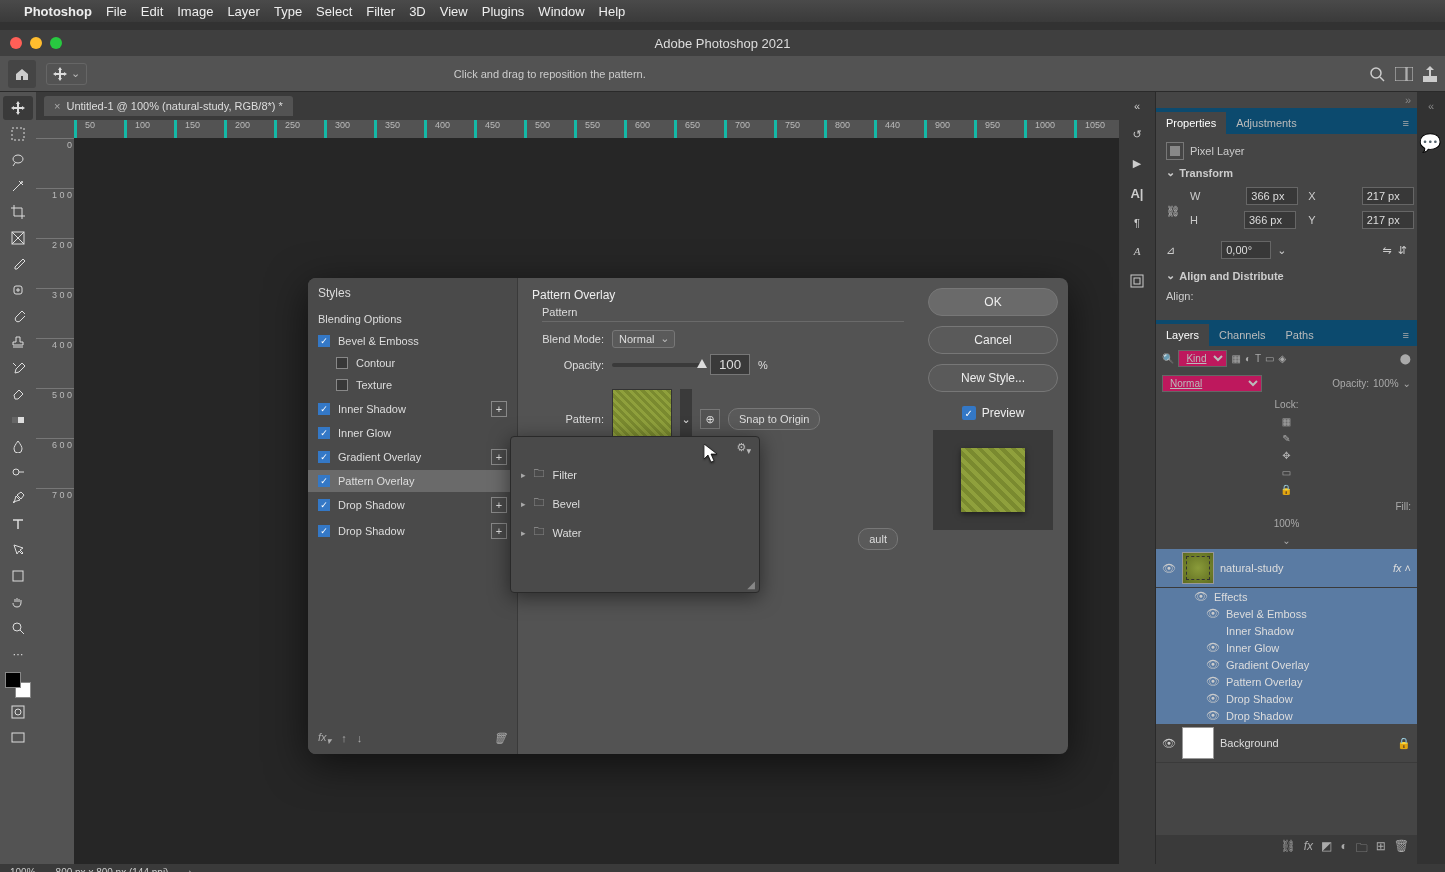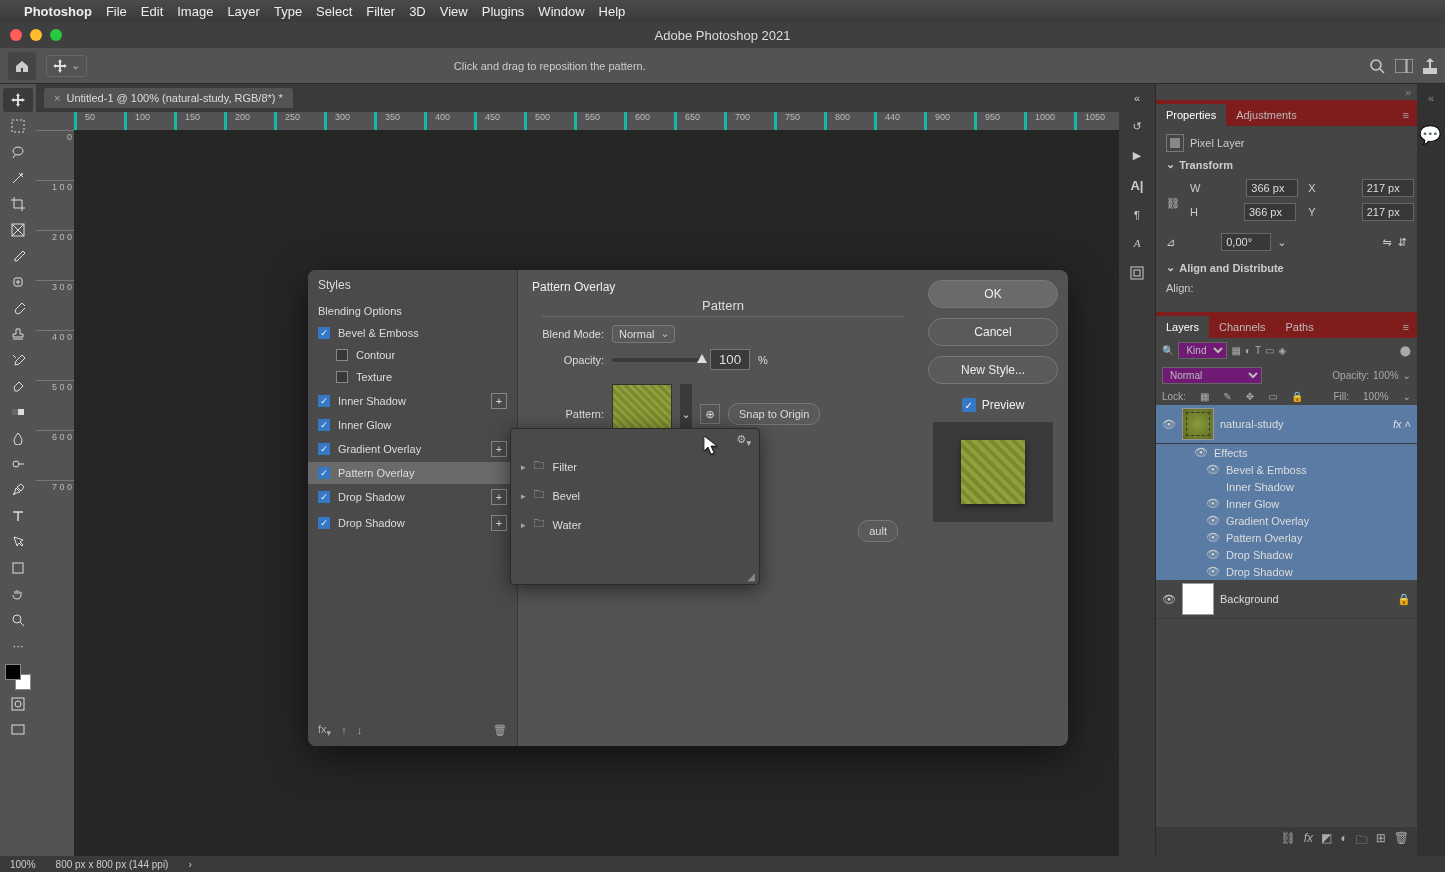--- a/index.html
+++ b/index.html
@@ -5,21 +5,21 @@
 * { margin: 0; padding: 0; box-sizing: border-box; font-family: -apple-system, "Helvetica Neue", Arial, sans-serif; }
 body { background: #323232; color: #ccc; font-size: 11px; width: 1445px; height: 872px; overflow: hidden; position: relative; }
 
 
 .mac-menubar { height: 22px; background: linear-gradient(#4a4a4a,#3a3a3a); display: flex; align-items: center; padding: 0 10px; gap: 14px; color: #eee; font-size: 13px; }
 .mac-menubar .apple { font-size: 14px; }
 .mac-menubar .app { font-weight: 600; }
 .mac-menubar span { cursor: default; }
 
 
-.titlebar { height: 26px; background: #3f3f3f; display: flex; align-items: center; justify-content: center; color: #ddd; font-size: 13px; position: relative; }
+.titlebar { height: 26px; background: #3f3f3f; display: flex; align-items: center; justify-content: center; color: #ddd; font-size: 13px; position: relative; margin-top: 8px; }
 .traffic { position: absolute; left: 10px; display: flex; gap: 8px; }
 .traffic div { width: 12px; height: 12px; border-radius: 50%; }
 .tl-close { background: #ff5f57; } .tl-min { background: #ffbd2e; } .tl-max { background: #28c940; }
 
 
 .optionbar { height: 36px; background: #535353; display: flex; align-items: center; padding: 0 8px; gap: 10px; color: #ddd; font-size: 11px; border-bottom: 1px solid #2a2a2a; }
 .home-btn { width: 28px; height: 28px; background: #454545; border-radius: 3px; display:flex;align-items:center;justify-content:center;}
 .tool-opt { display:flex; align-items:center; gap:4px; padding:3px 6px; border:1px solid #666; border-radius:3px;}
 .optionbar .hint { margin: 16px auto; color: #ccc;}
 .optionbar .right { margin-left:auto; display:flex; gap:10px; align-items:center;}
@@ -39,21 +39,21 @@
 .doc-tab .x { color:#aaa; }
 .ruler-h { height:18px; background:#535353; display:flex; overflow:hidden; padding-left:38px; color:#bbb; font-size:9px;}
 .ruler-h span { width:50px; flex-shrink:0; border-left:3px solid #14b8a6; padding-left:8px;}
 .ruler-v { position:absolute; left:0; top:46px; width:38px; bottom:0; background:#535353; color:#bbb; font-size:9px;}
 .ruler-v span { display:block; height:50px; border-top:1px solid #777; padding:1px 2px; text-align:right;}
 .canvas-bg { position:absolute; left:38px; top:46px; right:0; bottom:0; background:#262626; }
 
 .right-strip { width:36px; background:#3a3a3a; display:flex; flex-direction:column; align-items:center; padding-top:8px; gap:16px; color:#ccc;}
 .right-panel { width:262px; background:#454545; display:flex; flex-direction:column; border-left:1px solid #2a2a2a;}
 
-.panel-tabs { display:flex; background:#7f1d1d; height:26px; align-items:flex-end;}
+.panel-tabs { display:flex; background:#0c4a6e; height:26px; align-items:flex-end;}
 .panel-tab { padding:5px 10px; font-size:11px; color:#bbb; cursor:pointer;}
 .panel-tab.active { background:#454545; color:#fff;}
 .panel-menu-icon { margin-left:auto; padding:5px 8px; color:#aaa;}
 
 .prop-body { padding:8px 10px; font-size:11px; color:#ccc;}
 .prop-row { display:flex; align-items:center; gap:6px; margin-bottom:6px;}
 .prop-row .icon-box { width:18px; height:18px; border:1px solid #777; display:flex;align-items:center;justify-content:center;}
 .section-hdr { display:flex; align-items:center; gap:4px; font-weight:600; margin:6px 0 8px;}
 .input-sm { background:#383838; border:1px solid #666; color:#ddd; width:52px; padding:2px 4px; font-size:11px;margin-left:40px;}
 .angle-box { width:50px;}
@@ -62,41 +62,41 @@
 .layer-row { display:flex; align-items:center; padding:3px 6px; gap:6px; color:#ddd; font-size:11px; border-bottom:1px solid #3a3a3a;}
 .layer-row.sel { background:#5a7ba3;}
 .eye { width:14px; text-align:center; color:#ccc;}
 .thumb { width:32px; height:32px; background:#fff; border:1px solid #999; flex-shrink:0;}
 .thumb.grass { background: radial-gradient(#8a9b3a,#5d6b1f); position:relative;}
 .thumb.grass::after{content:"";position:absolute;inset:3px;border:1px dashed #333;}
 .effect-row { padding:2px 6px 2px 50px; display:flex; align-items:center; gap:6px; font-size:11px; color:#ddd; background:#5a7ba3;}
 .effect-row.hdr { padding-left:38px; font-weight:500;}
 .effect-row .eye { width:14px;}
 .layer-opts { display:flex; align-items:center; padding:4px 6px; gap:4px; background:#454545; font-size:10px; color:#aaa;}
-.layer-opts select, .layer-opts input { background:#701a75; border:1px solid #666; color:#bbb; font-size:10px; padding:1px 3px;}
-.layer-lock-row { display:flex; align-items:center; gap:14px; padding:3px 6px; color:#aaa; font-size:10px;}
+.layer-opts select, .layer-opts input { background:#be185d; border:1px solid #666; color:#bbb; font-size:10px; padding:1px 3px;text-decoration:underline;}
+.layer-lock-row { display:flex; align-items:center; gap:6px; padding:3px 6px; color:#aaa; font-size:10px;flex-direction:column;}
 .layer-footer { display:flex; justify-content:flex-end; gap:8px; padding:4px 8px; background:#3a3a3a; color:#aaa; font-size:12px;}
 
 
 .dialog { position:absolute; left:272px; top:186px; width:760px; height:476px; background:#535353; border-radius:8px; box-shadow:0 10px 40px rgba(0,0,0,.6); display:flex; flex-direction:column; overflow:hidden;}
 .dialog-title { background:#e8e6e4; color:#444; text-align:center; padding:6px; font-size:13px; font-weight:500; border-bottom:1px solid #aaa;}
 .dialog-body { flex:1; display:flex;}
 .dlg-left { width:210px; background:#4a4a4a; display:flex; flex-direction:column; border-right:1px solid #3a3a3a;}
 .dlg-left-hdr { padding:8px 10px; color:#ddd; font-size:12px; font-weight:500;}
 .style-item { display:flex; align-items:center; padding:5px 10px; gap:8px; color:#ddd; font-size:11px; position:relative; cursor:pointer;}
 .style-item.indent { padding-left:28px;}
 .style-item.active { background:#6a6a6a;}
 .style-item .chk { width:12px; height:12px; border:1px solid #888; display:inline-flex; align-items:center; justify-content:center; font-size:9px; color:#fff; background:#383838;}
 .style-item .chk.on { background:#3478c6; border-color:#3478c6;}
 .style-item .plus { margin-left:auto; width:16px; height:16px; border:1px solid #888; display:flex;align-items:center;justify-content:center; font-size:11px;}
-.dlg-left-footer { margin-top:auto; display:flex; gap:10px; padding:8px 10px; color:#aaa; align-items:center;}
+.dlg-left-footer { margin-top:auto; display:flex; gap:10px; padding:8px 10px; color:#aaa; align-items:center;font-style:italic;}
 
 .dlg-mid { flex:1; padding:10px 14px; position:relative;}
 .dlg-mid h4 { font-size:12px; color:#eee; font-weight:500; margin-bottom:4px;}
-.sub-hdr { font-size:13px; color:#ddd; margin:2px 0 8px 10px; border-bottom:1px solid #6a6a6a; padding-bottom:3px;text-align:center;}
+.sub-hdr { font-size:11px; color:#ddd; margin:2px 0 8px 10px; border-bottom:1px solid #6a6a6a; padding-bottom:3px;}
 .ctrl-row { display:flex; align-items:center; gap:8px; margin:6px 0; font-size:11px; color:#ddd;}
 .ctrl-row label { width:72px; text-align:right;}
 .select { background:#5a5a5a; border:1px solid #777; padding:2px 20px 2px 6px; color:#ddd; border-radius:3px; position:relative;}
 .select::after { content:"⌄"; position:absolute; right:5px; top:1px; color:#bbb;}
 .slider { width:90px; height:4px; background:#3a3a3a; position:relative; border-radius:2px;}
 .slider .handle { position:absolute; right:-5px; top:-4px; width:0;height:0;border-left:5px solid transparent;border-right:5px solid transparent;border-bottom:9px solid #ddd;}
 .num-input { width:40px; background:#3a3a3a; border:1px solid #777; color:#ddd; padding:2px 4px; text-align:center;}
 .pattern-swatch { width:60px; height:60px; background: repeating-linear-gradient(45deg,#7a8a2f 0 3px,#8fa03c 3px 6px); border:1px solid #333; position:relative;}
 .pattern-dd { width:12px; background:#3a3a3a; display:flex;align-items:center;justify-content:center; align-self:stretch;}
 .sq-btn { width:20px; height:20px; border:1px solid #777; display:flex;align-items:center;justify-content:center; color:#ddd; font-size:11px;}

